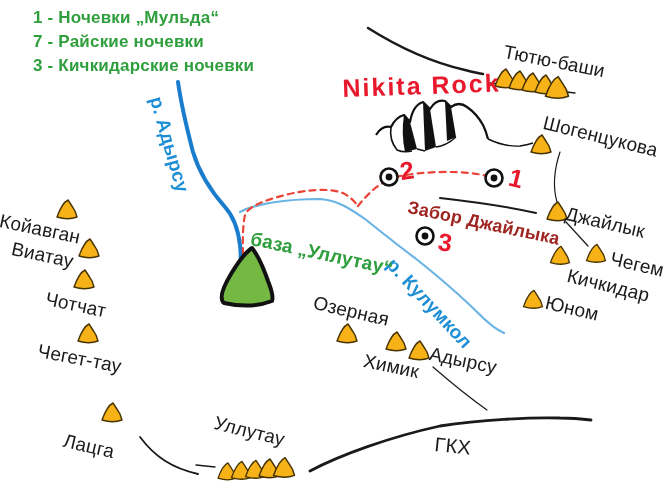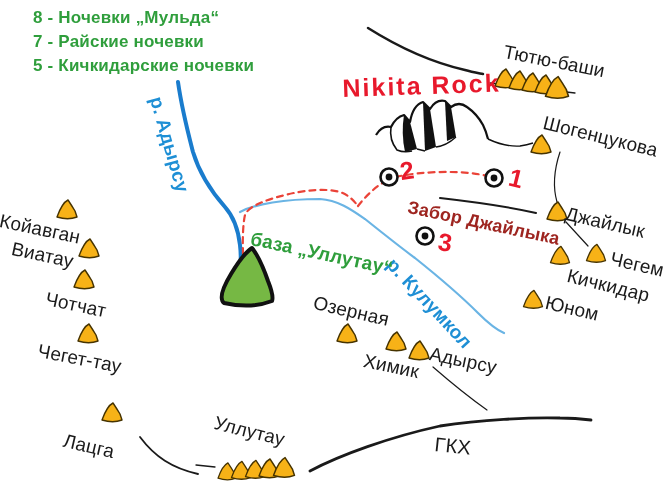--- a/index.html
+++ b/index.html
@@ -115,23 +115,23 @@
         <circle cx="494" cy="178" r="8.5" fill="#fff" stroke="#111" stroke-width="2.6"></circle>
         <circle cx="494" cy="178" r="3.4" fill="#111"></circle>
       </g>
       <g>
         <circle cx="425" cy="236" r="8.5" fill="#fff" stroke="#111" stroke-width="2.6"></circle>
         <circle cx="425" cy="236" r="3.4" fill="#111"></circle>
       </g>
     </g>
   </svg>
 
-  <div class="legend-line" style="top:8px">8 - Ночевки „Мульда“</div>
+  <div class="legend-line" style="top:8px">1 - Ночевки „Мульда“</div>
   <div class="legend-line" style="top:32px">7 - Райские ночевки</div>
-  <div class="legend-line" style="top:56px">5 - Кичкидарские ночевки</div>
+  <div class="legend-line" style="top:56px">3 - Кичкидарские ночевки</div>
 
   <div class="nikita" style="left:342px;top:74px;transform:rotate(-2deg)">Nikita Rock</div>
 
   <div class="num" style="left:400px;top:156px;transform:rotate(-8deg)">2</div>
   <div class="num" style="left:509px;top:164px;transform:rotate(14deg)">1</div>
   <div class="num" style="left:438px;top:228px;transform:rotate(8deg)">3</div>
 
   <div class="lbl river-lbl" style="left:166px;top:94px;transform:rotate(74deg)">р. Адырсу</div>
   <div class="lbl river-lbl" style="left:398px;top:254px;transform:rotate(47deg)">р. Кулумкол</div>
 

